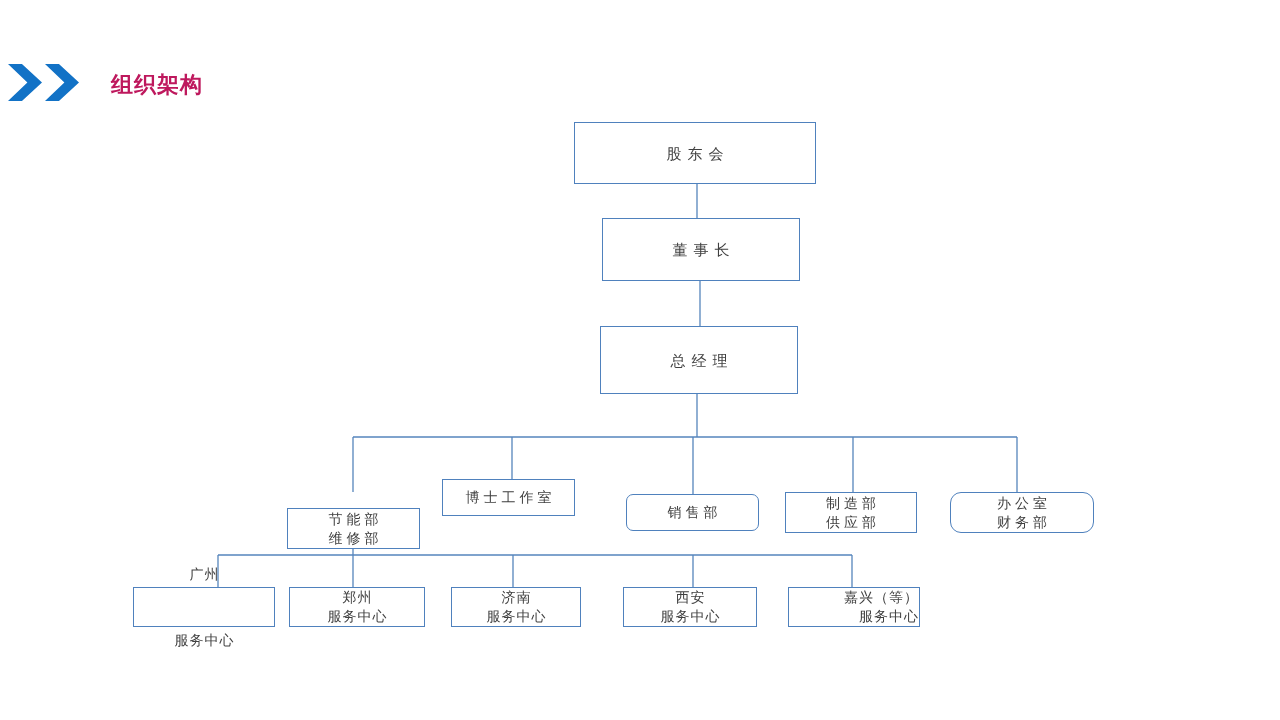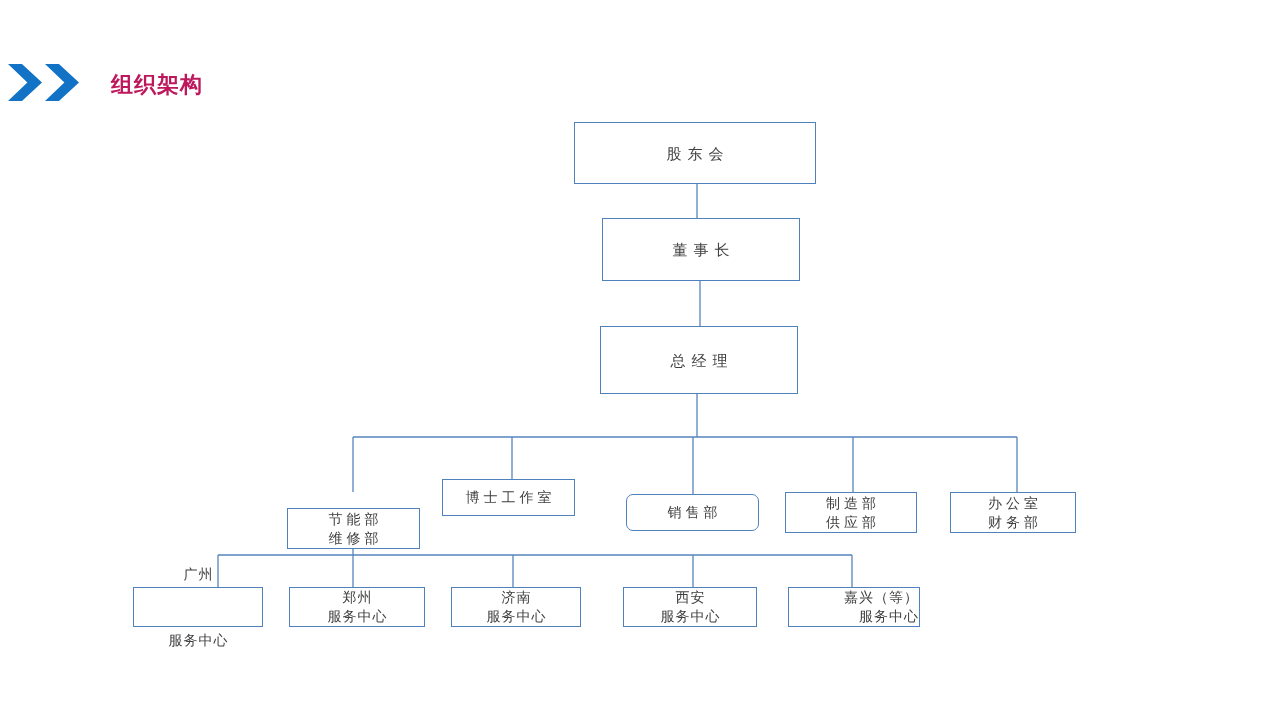--- a/index.html
+++ b/index.html
@@ -62,23 +62,23 @@
   .sp-tight { letter-spacing: 1px; text-indent: 1px; }
 
   #n-shareholders { left: 574px; top: 122px; width: 242px; height: 62px; font-size: 15px; }
   #n-chairman     { left: 602px; top: 218px; width: 198px; height: 63px; font-size: 15px; }
   #n-gm           { left: 600px; top: 326px; width: 198px; height: 68px; font-size: 15px; }
 
   #n-energy  { left: 287px; top: 492px; width: 133px; height: 41px; margin-top: 16px; }
   #n-doctor  { left: 442px; top: 479px; width: 133px; height: 37px; }
   #n-sales   { left: 626px; top: 494px; width: 133px; height: 37px; border-radius: 7px; }
   #n-manu    { left: 785px; top: 492px; width: 132px; height: 41px; }
-  #n-office  { left: 950px; top: 492px; width: 126px; height: 41px; }
+  #n-office  { left: 950px; top: 492px; width: 144px; height: 41px; border-radius: 11px; }
 
-  #n-guangzhou { left: 133px; top: 587px; width: 130px; height: 40px; gap: 47px; }
+  #n-guangzhou { left: 133px; top: 587px; width: 142px; height: 40px; gap: 47px; }
   #n-zhengzhou { left: 289px; top: 587px; width: 136px; height: 40px; }
   #n-jinan     { left: 451px; top: 587px; width: 130px; height: 40px; }
   #n-xian      { left: 623px; top: 587px; width: 134px; height: 40px; }
   #n-jiaxing   { left: 788px; top: 587px; width: 132px; height: 40px; align-items: flex-end; }
 
   
   #connectors {
     position: absolute;
     left: 0; top: 0;
     width: 1280px;

